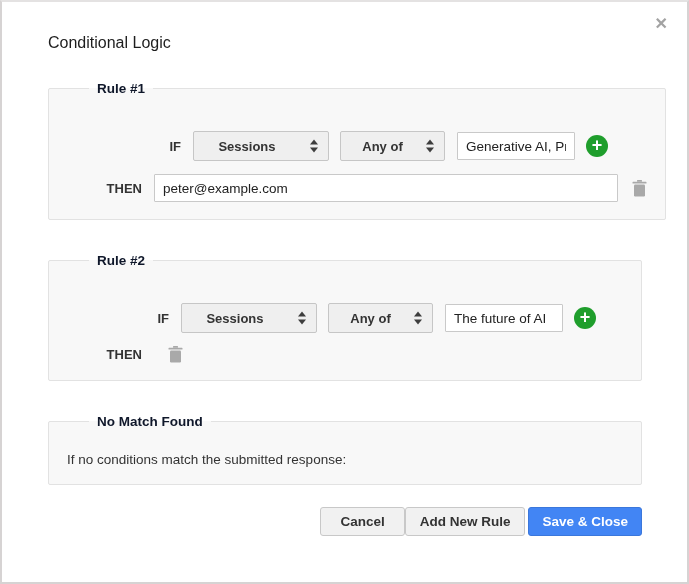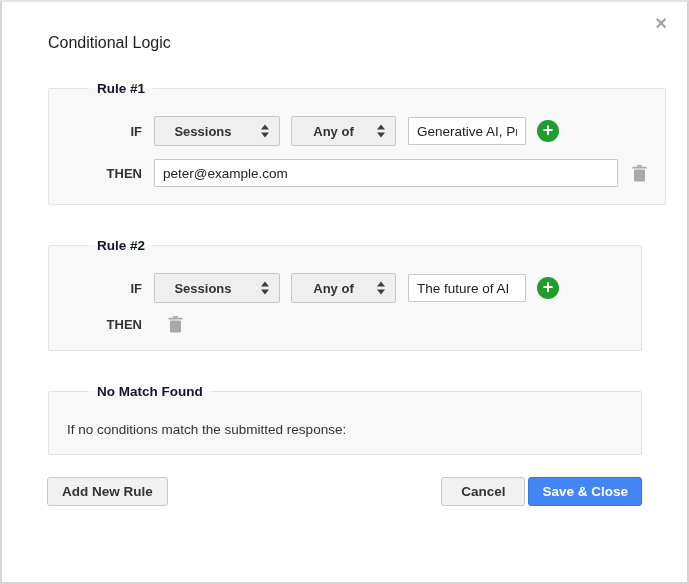--- a/index.html
+++ b/index.html
@@ -46,21 +46,21 @@
   fieldset.first { margin-top: 29px; }
   legend {
     font-size: 13.5px;
     font-weight: bold;
     color: #0f172a;
     padding: 0 8px;
     margin-left: 22px;
   }
 
   .rule-row { display: flex; align-items: center; margin-top: 13px; }
-  .rule-row.first-row { margin-top: 11px; }
+  .rule-row.first-row { margin-top: 26px; justify-content: center; }
   .row-label {
     width: 75px;
     flex-shrink: 0;
     text-align: right;
     font-size: 13px;
     font-weight: bold;
     color: #333;
     margin-right: 12px;
   }
 
@@ -72,21 +72,21 @@
     border-radius: 2px;
     font-family: "Liberation Sans", sans-serif;
     font-size: 13px;
     font-weight: bold;
     color: #333;
     display: flex;
     align-items: center;
     justify-content: center;
     cursor: pointer;
   }
-  .select-field { width: 126px; margin-right: 11px; padding-right: 28px; }
+  .select-field { width: 136px; margin-right: 11px; padding-right: 28px; }
   .select-cond  { width: 105px; margin-right: 12px; padding-right: 20px; }
   .spinner {
     position: absolute;
     right: 10px;
     top: 50%;
     transform: translateY(-50%);
     display: flex;
     flex-direction: column;
     align-items: center;
     gap: 3px;
@@ -250,17 +250,17 @@
       </div>
     </fieldset>
 
     <fieldset>
       <legend>No Match Found</legend>
       <div class="no-match-desc">If no conditions match the submitted response:</div>
     </fieldset>
   </div>
 
   <div class="footer">
+    <button class="btn btn-grey btn-cancel">Cancel</button>
     <button class="btn btn-grey btn-add">Add New Rule</button>
-    <button class="btn btn-grey btn-cancel">Cancel</button>
     <button class="btn btn-primary" style="background:#4285f4;">Save &amp; Close</button>
   </div>
 </div>
 
 </body></html>

